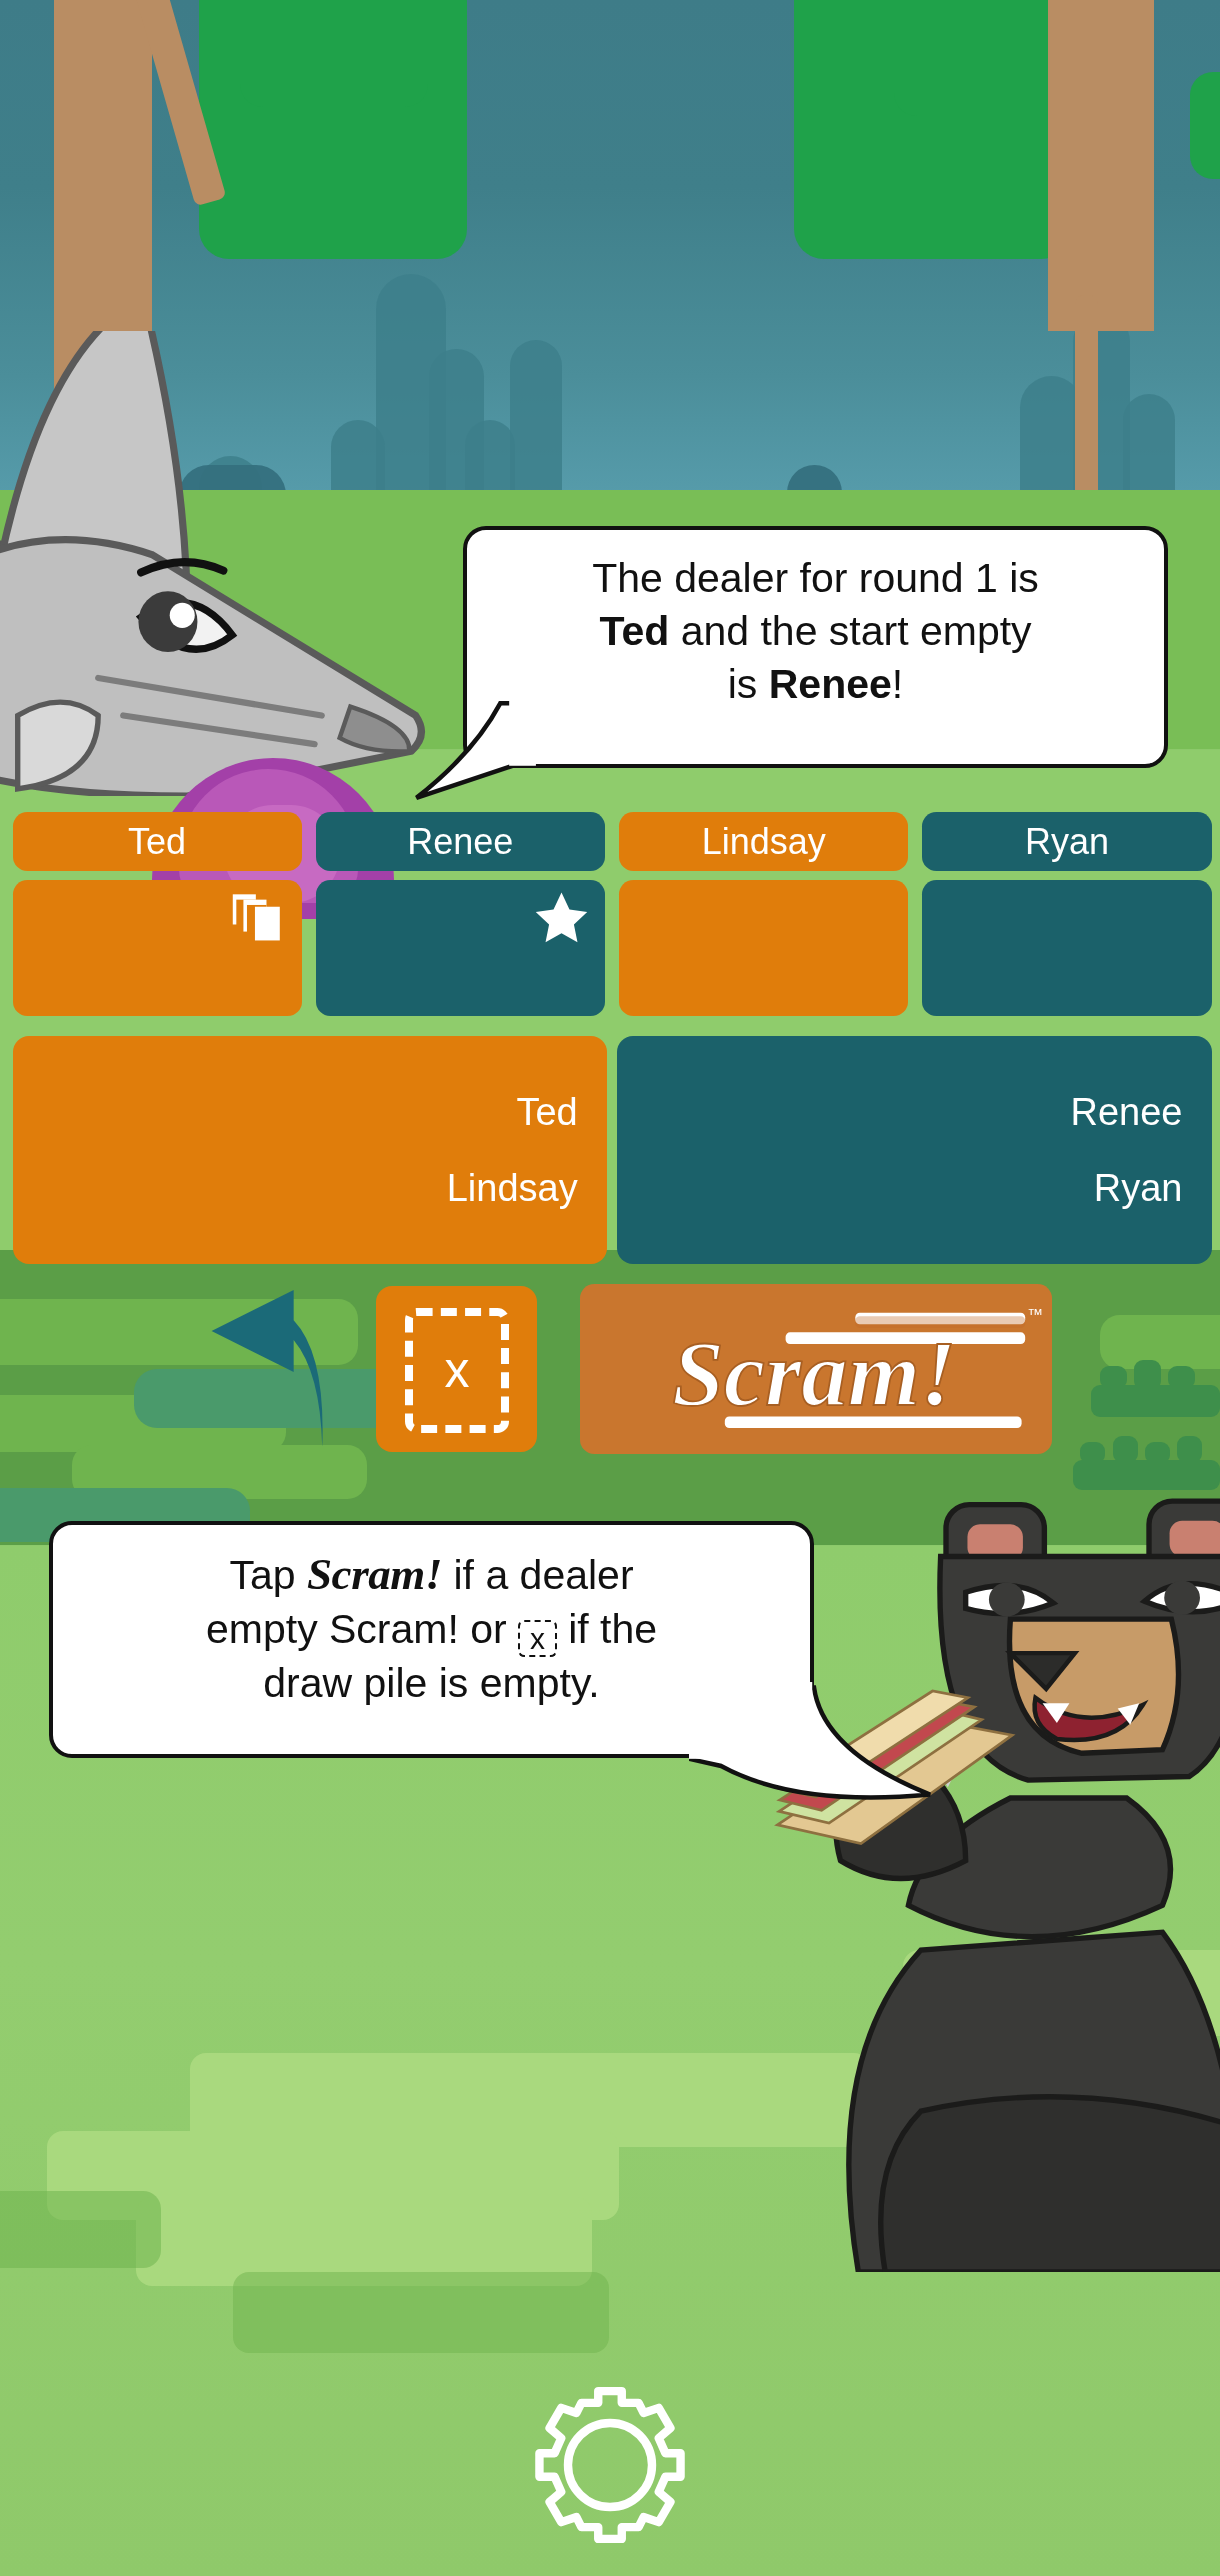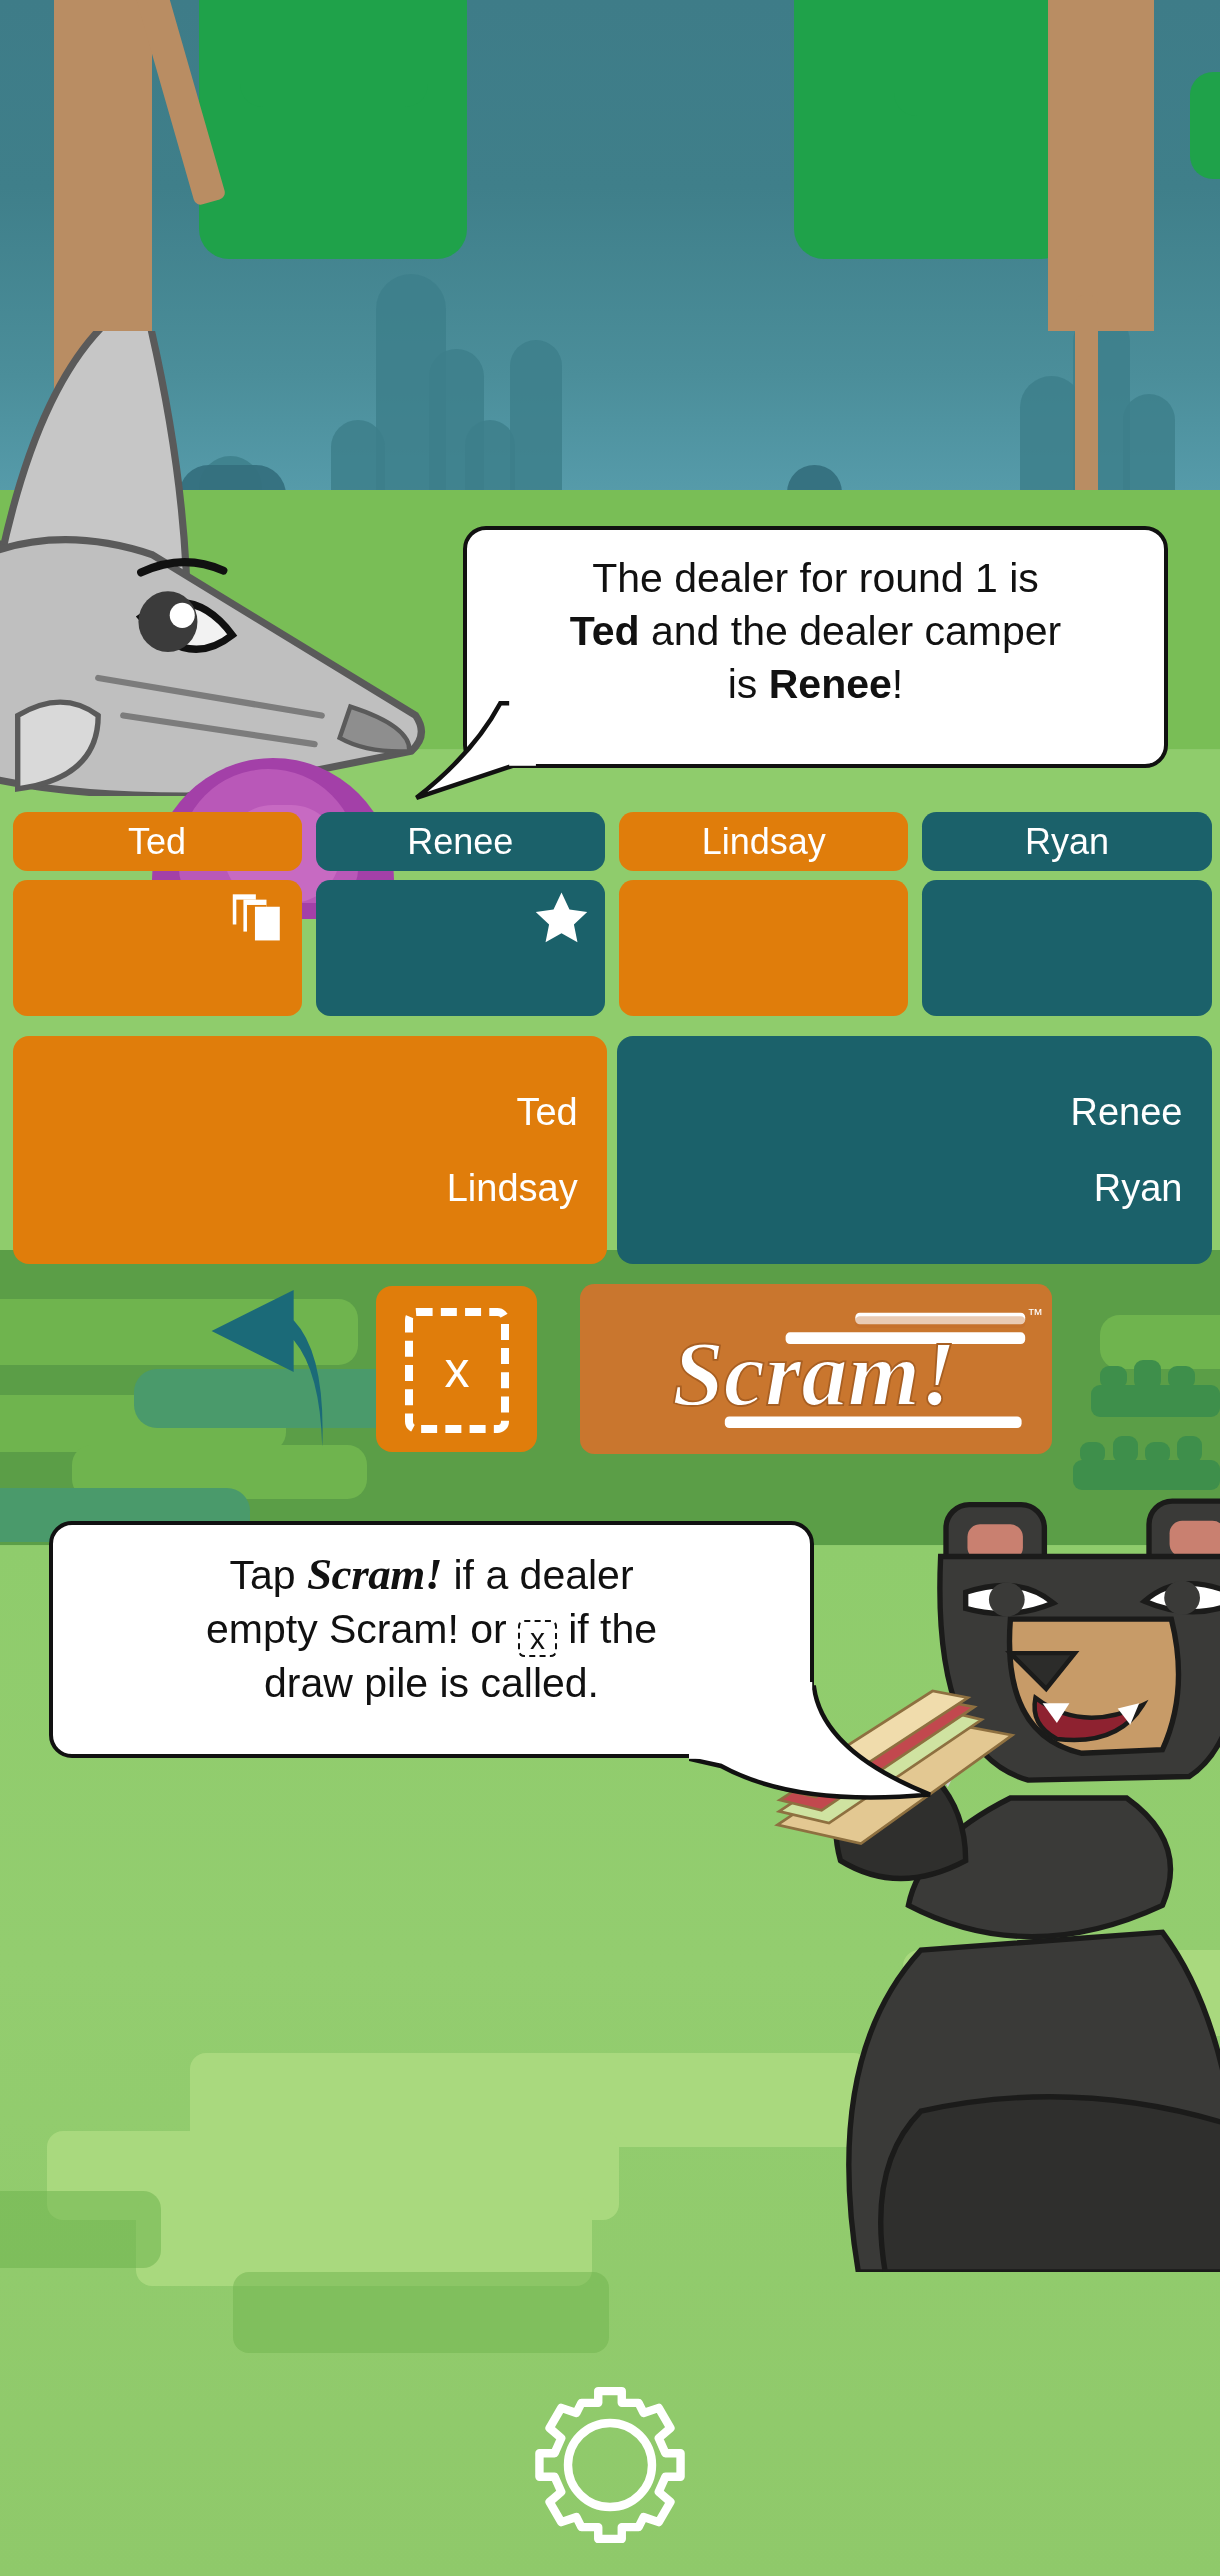--- a/index.html
+++ b/index.html
@@ -217,21 +217,21 @@
               background:#A340A8; border-radius:121px 121px 36px 36px;"></div>
   <div style="position:absolute; left:179px; top:769px; width:179px; height:134px;
               background:#B958B8; border-radius:98px 98px 36px 36px;"></div>
   <div style="position:absolute; left:224px; top:805px; width:116px; height:98px;
               background:#C76AC2; border-radius:63px;"></div>
 
   <div class="bubble bubble-top">
     <span>The dealer for round 1 is</span>
     <br>
     <span class="b-strong">Ted</span>
-    <span>and the dealer camper</span>
+    <span>and the start empty</span>
     <br>
     <span>is</span>
     <span class="b-strong">Renee</span><span>!</span>
   </div>
   <svg class="tail" style="left:411px; top:698px; width:125px; height:107px;" viewBox="0 0 140 120" width="125" height="107">
     <path d="M132 6 L 132 70 L 6 112 Q 70 62 100 6 Z" fill="#fff" stroke="#111" stroke-width="5"></path>
     <rect x="110" y="0" width="30" height="76" fill="#fff"></rect>
   </svg>
 
   <div class="name-row">
@@ -347,21 +347,21 @@
 
   <div class="bubble bubble-bot">
     <span>Tap</span>
     <span class="scram-word">Scram!</span>
     <span>if a dealer</span>
     <br>
     <span>empty Scram! or</span>
     <span class="mini-x">x</span>
     <span>if the</span>
     <br>
-    <span>draw pile is called.</span>
+    <span>draw pile is empty.</span>
   </div>
   <svg class="tail" style="left:689px; top:1682px; width:250px; height:134px;" viewBox="0 0 280 150" width="250" height="134">
     <path d="M0 6 L 140 6 Q 150 78 270 126 Q 120 140 36 94 L 0 86 Z" fill="#fff" stroke="#111" stroke-width="5"></path>
     <rect x="0" y="0" width="138" height="86" fill="#fff"></rect>
   </svg>
 
   <svg class="gear" viewBox="0 0 100 100">
     <g fill="none" stroke="#fff" stroke-width="5" stroke-linejoin="round">
       <path d="M43 6 h14 v7 h10 l3 6 l9 -3 l7 12 l-7 6 l4 9 h9 v14 h-9 l-4 9 l7 6 l-7 12 l-9 -3 l-3 6 h-10 v7 h-14 v-7 h-10 l-3 -6 l-9 3 l-7 -12 l7 -6 l-4 -9 h-9 v-14 h9 l4 -9 l-7 -6 l7 -12 l9 3 l3 -6 h10 z"></path>
       <circle cx="50" cy="50" r="25"></circle>

